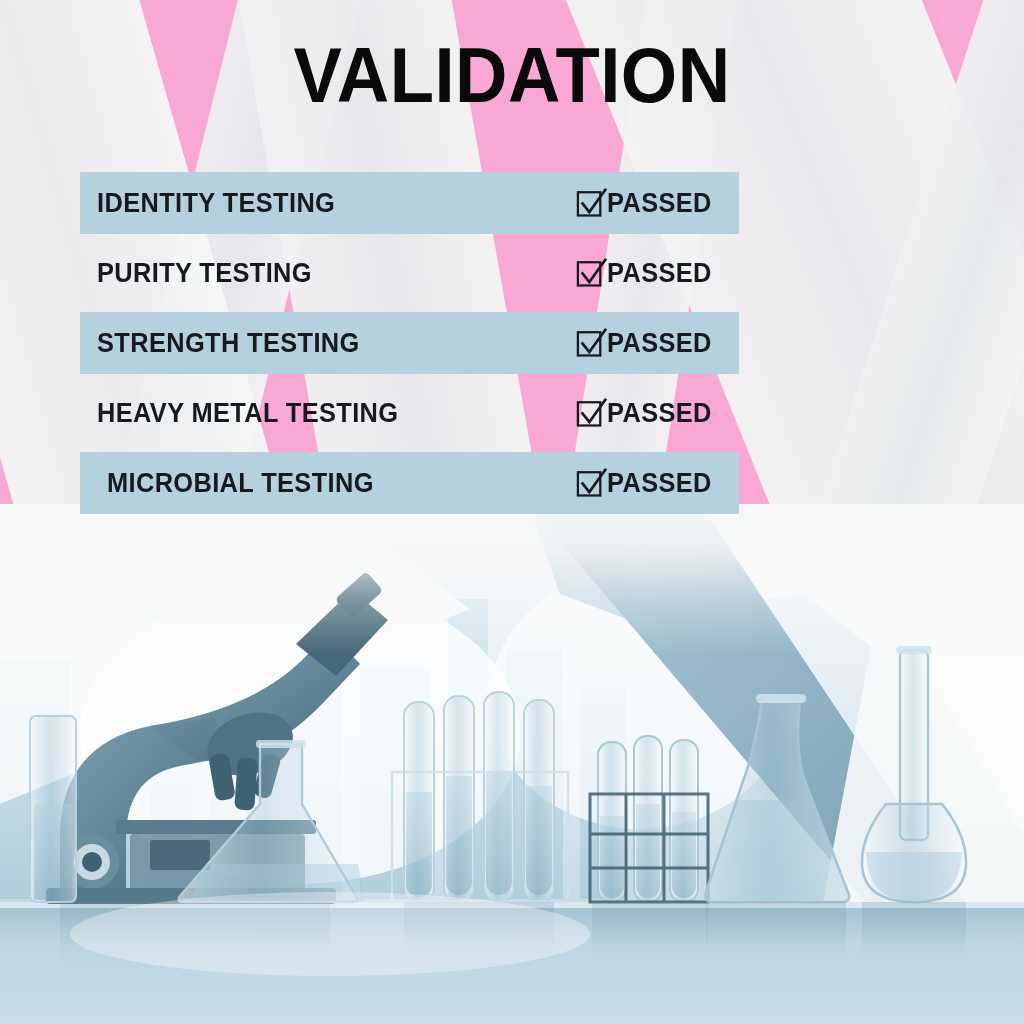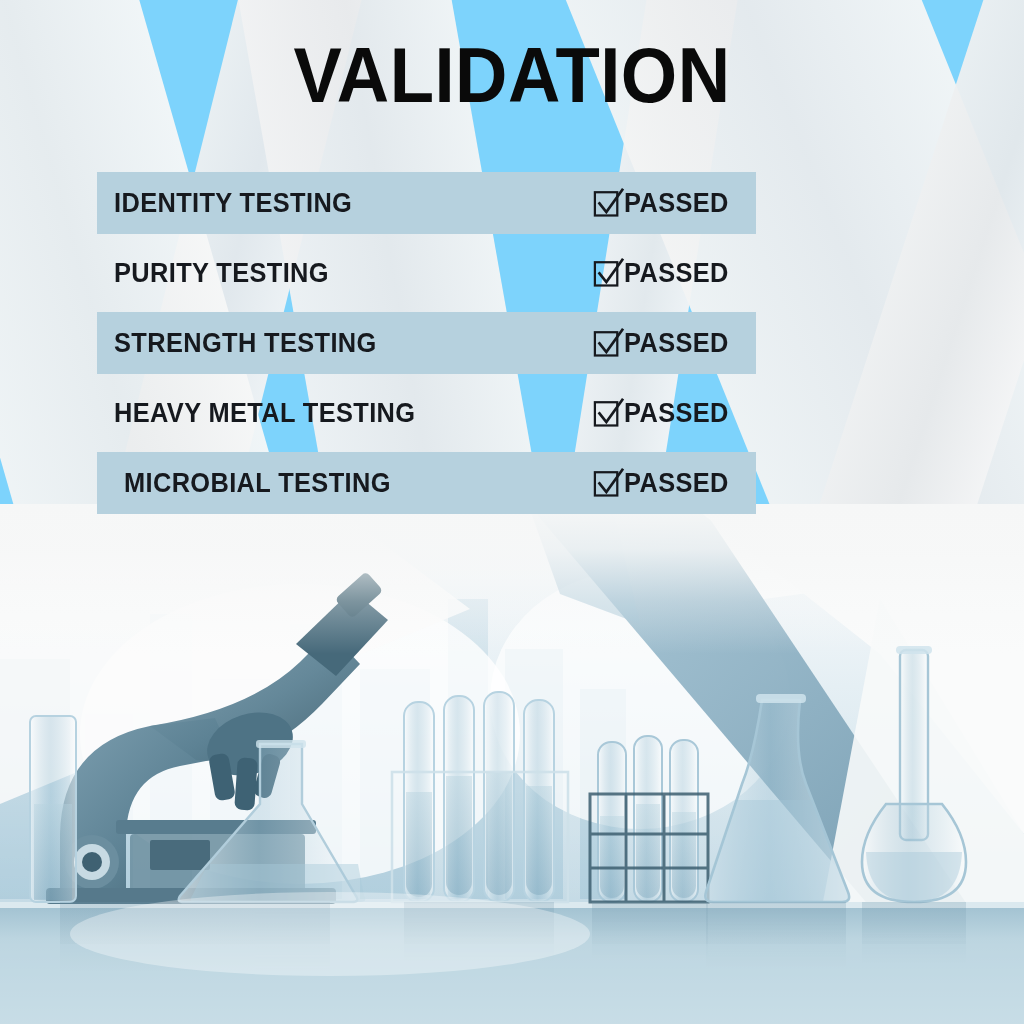--- a/index.html
+++ b/index.html
@@ -3,21 +3,21 @@
 <meta charset="utf-8">
 <style>
   html,body{margin:0;padding:0;}
   body{
     width:1024px;height:1024px;overflow:hidden;
     font-family:"Liberation Sans","DejaVu Sans",sans-serif;
     background:#f7f8f8;
   }
   #poster{
     position:relative;width:1024px;height:1024px;overflow:hidden;
-    background:#7dd3fc;
+    background:#f9a8d4;
   }
 
   
   .bg-layer{position:absolute;inset:0;overflow:hidden;z-index:0;pointer-events:none;}
   .ribbon{position:absolute;background:#eceef0;opacity:.95;}
   .r1{width:120px;height:1200px;left:140px;top:-200px;transform:rotate(14deg);
       background:linear-gradient(90deg,#eef0f1,#e6e9ec,#f2f3f4);}
   .r2{width:210px;height:1200px;left:300px;top:-260px;transform:rotate(-10deg);
       background:linear-gradient(90deg,#f1f2f3,#e8eaec,#f4f5f5);}
   .r3{width:90px;height:1200px;left:590px;top:-240px;transform:rotate(9deg);
@@ -32,21 +32,21 @@
   
   .title{
     position:absolute;left:0;right:0;top:36px;text-align:center;z-index:5;
     font-size:78px;line-height:1;font-weight:700;letter-spacing:.5px;
     color:#0a0a0a;
     font-family:"Liberation Sans","DejaVu Sans",sans-serif;
     transform:scaleX(.93);
   }
 
   
-  .list{position:absolute;left:0;top:168px;width:822px;z-index:6;padding-left:17px;}
+  .list{position:absolute;left:0;top:168px;width:822px;z-index:6;}
   .row{
     position:relative;height:70px;display:flex;align-items:center;
     box-sizing:border-box;
   }
   .band{
     position:absolute;left:80px;right:83px;top:4px;height:62px;
     background:#b6d1de;z-index:-1;
   }
   .row.plain .band{background:transparent;}
   .row-label{

